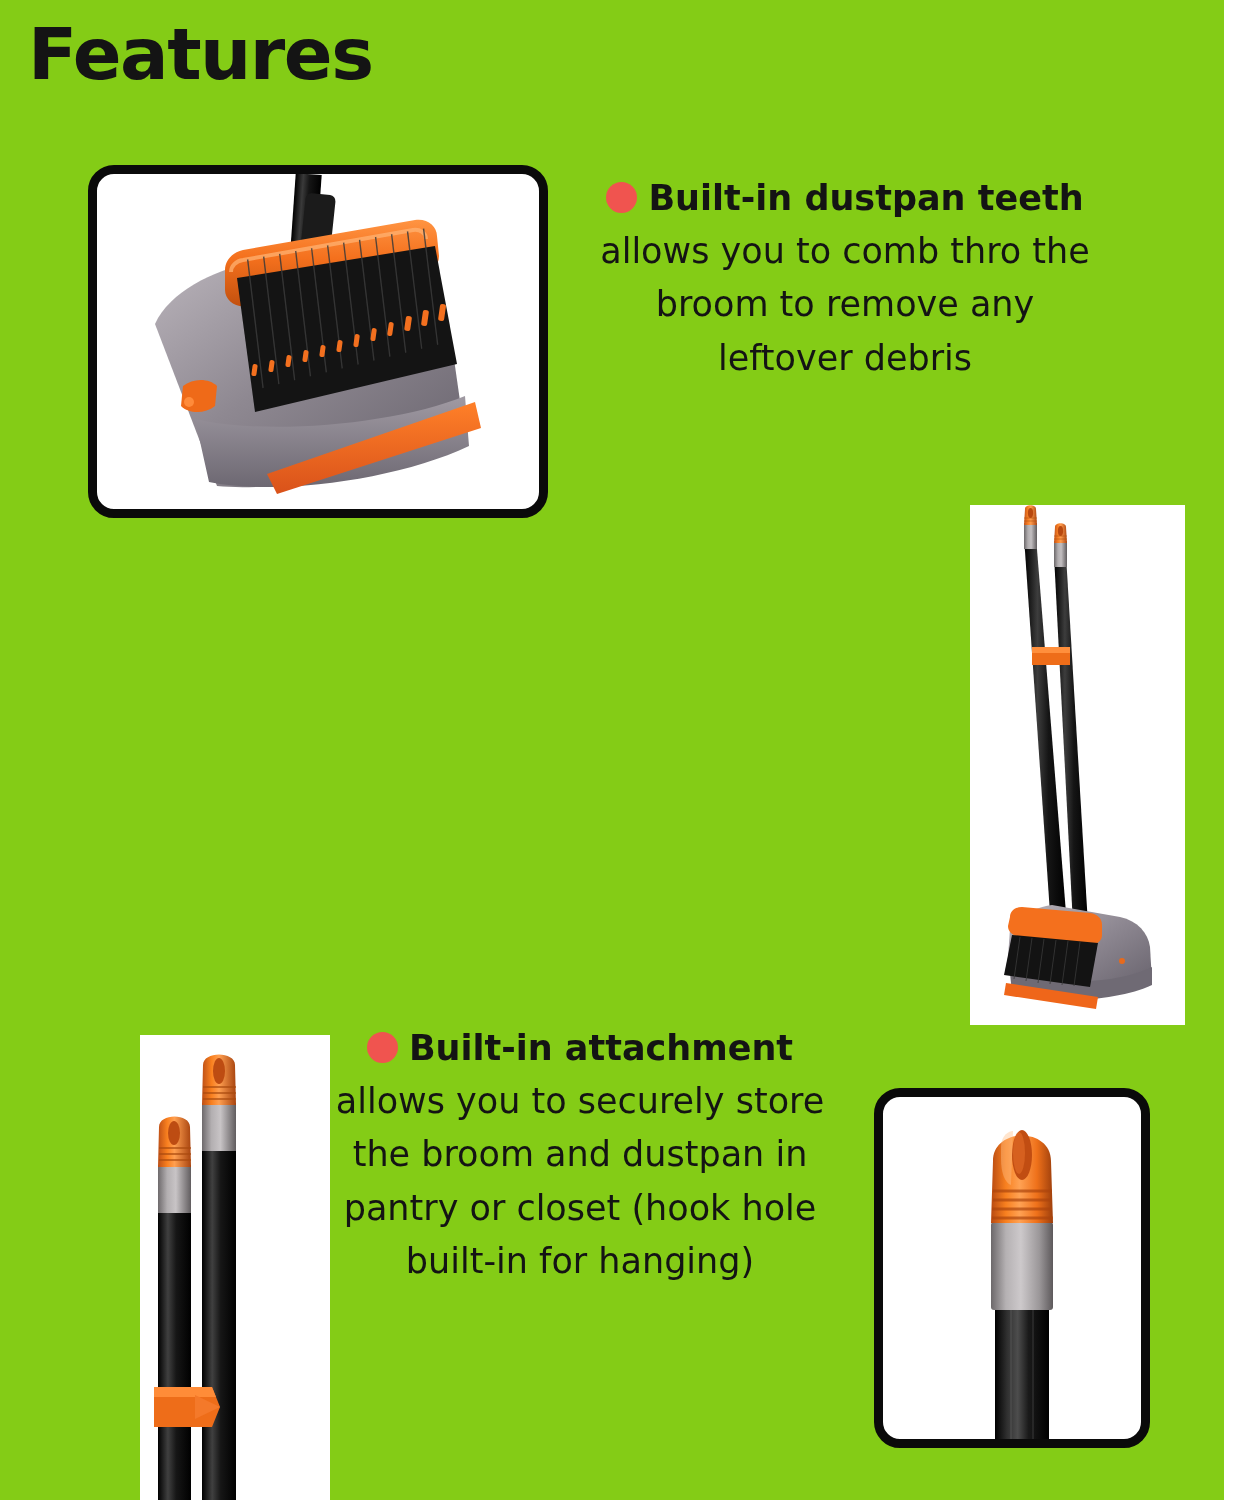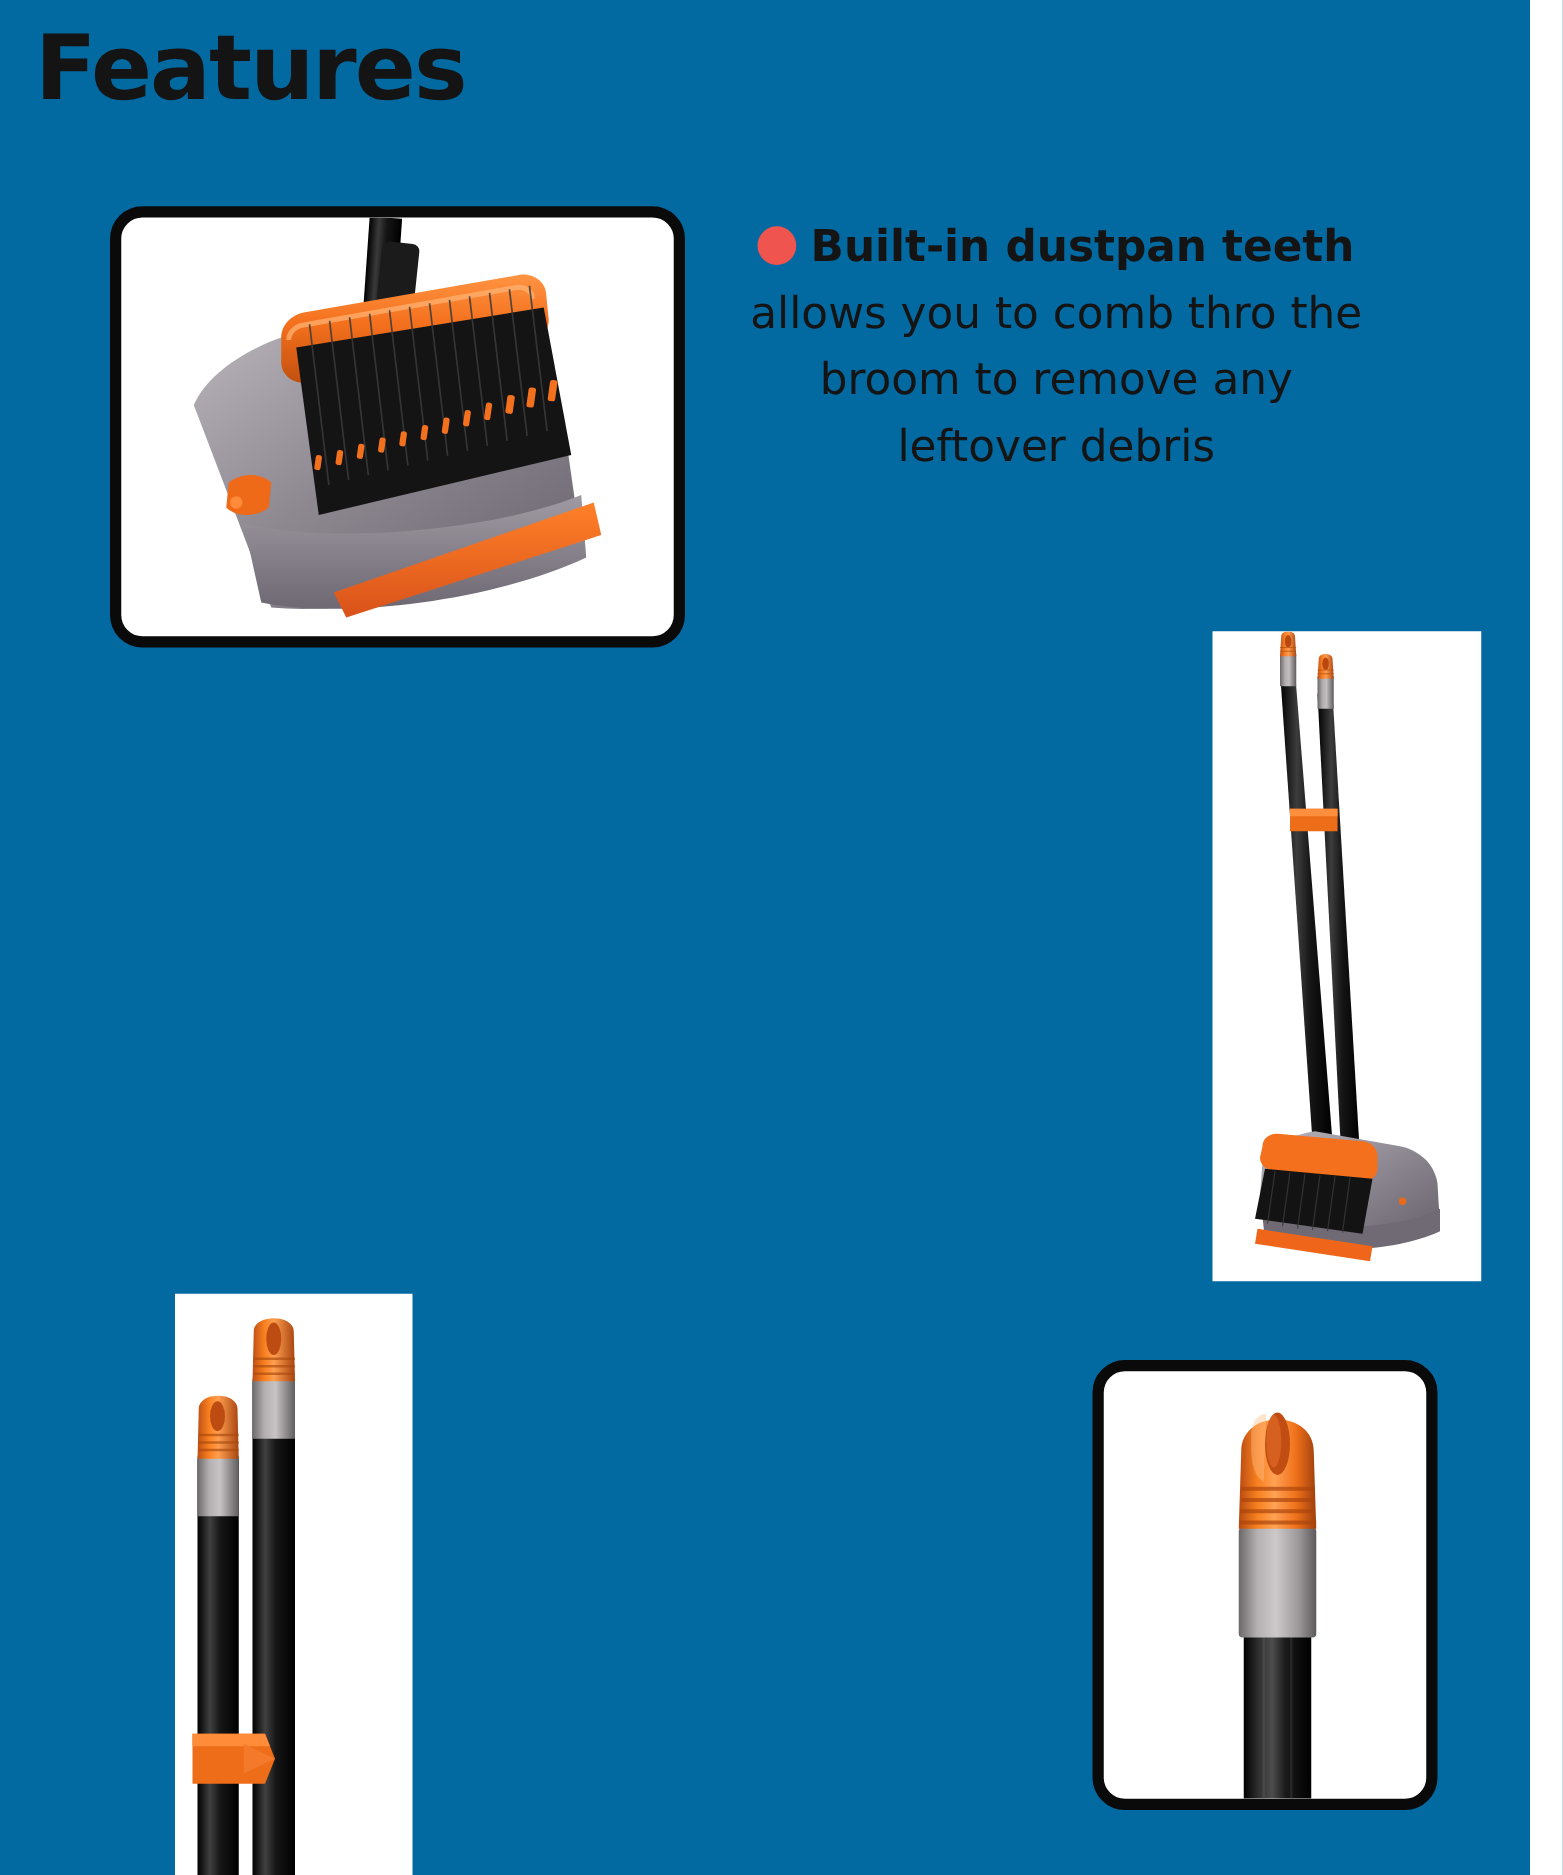--- a/index.html
+++ b/index.html
@@ -8,21 +8,21 @@
     width: 1250px;
     height: 1500px;
     background: #ffffff;
     font-family: "Liberation Sans", sans-serif;
     overflow: hidden;
   }
   .page {
     position: relative;
     width: 1224px;
     height: 1500px;
-    background: #0369a1;
+    background: #84cc16;
   }
 
   
   .page-title {
     position: absolute;
     left: 28px;
     top: 18px;
     font-size: 72px;
     font-weight: 700;
     letter-spacing: -1.5px;
@@ -285,20 +285,25 @@
         <line x1="19" y1="119" x2="51" y2="119"></line>
         <line x1="19" y1="125" x2="51" y2="125"></line>
       </g>
 
       <path d="M14,352 L72,352 L80,372 L72,392 L14,392 Z" fill="#ee6d19"></path>
       <path d="M14,352 L72,352 L76,362 L14,362 Z" fill="#ff8c38"></path>
       <path d="M55,360 L80,372 L55,384 Z" fill="#f4792a"></path>
     </svg>
   </div>
 
+  <div class="feature feature-3">
+    <div class="ftext">
+      <span class="bullet-dot"></span><span class="fstrong">Built-in attachment</span><span> allows you to securely store the broom and dustpan in pantry or closet (hook hole built-in for hanging)</span>
+    </div>
+  </div>
 
   <div class="photo-frame frame-bot-right">
     <svg viewBox="0 0 258 342" width="258" height="342">
       <defs>
         <linearGradient id="poleG4" x1="0" y1="0" x2="1" y2="0">
           <stop offset="0%" stop-color="#000000"></stop>
           <stop offset="22%" stop-color="#2f2f2f"></stop>
           <stop offset="42%" stop-color="#4d4d4d"></stop>
           <stop offset="62%" stop-color="#1a1a1a"></stop>
           <stop offset="100%" stop-color="#000000"></stop>

